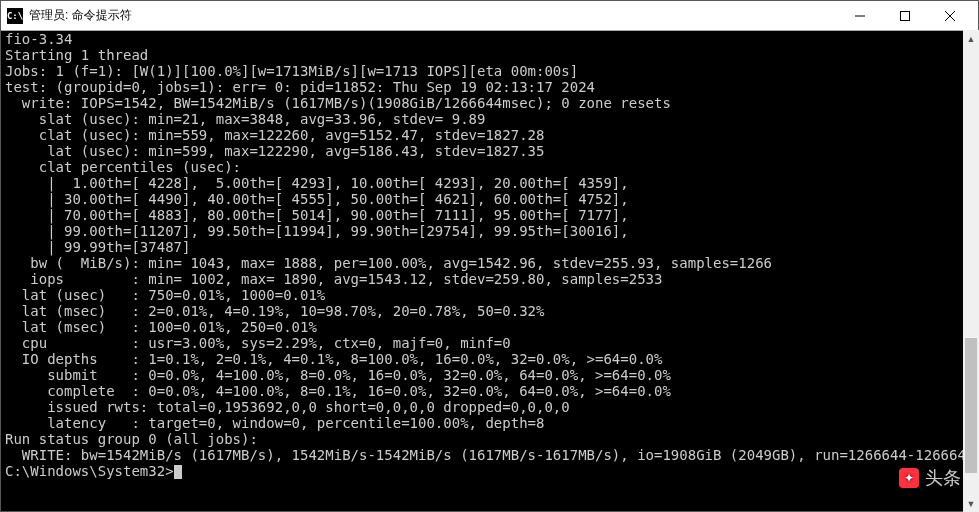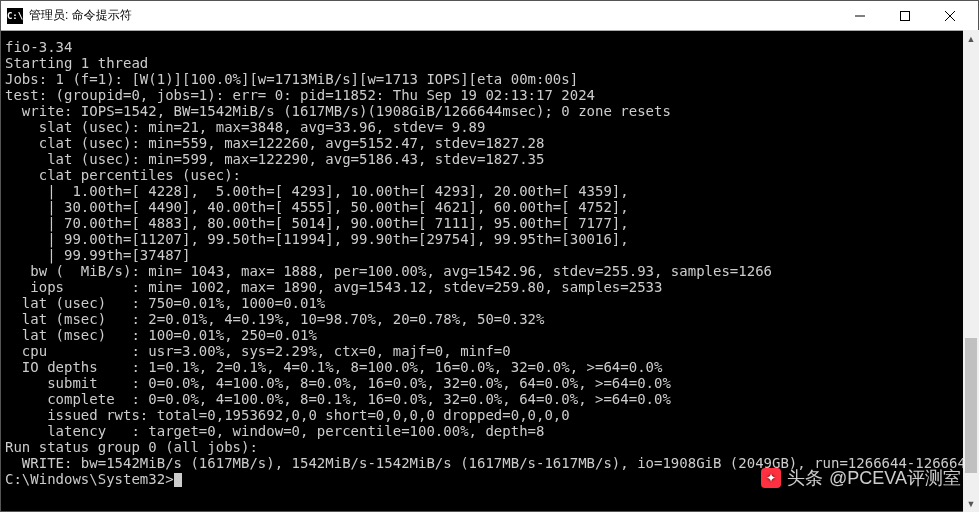--- a/index.html
+++ b/index.html
@@ -54,21 +54,21 @@
     color: #000;
   }
   .win-btn svg { display: block; }
   .terminal {
     flex: 1 1 auto;
     background: #000000;
     color: #cccccc;
     font-family: "Consolas", "SimSun", monospace;
     font-size: 14px;
     line-height: 16px;
-    padding: 8px 4px 2px 4px;
+    padding: 0 4px 2px 4px;
     white-space: pre;
     overflow: hidden;
     position: relative;
   }
   .scrollbar {
     position: absolute;
     right: 0;
     top: 30px;
     bottom: 0;
     width: 16px;
@@ -151,16 +151,15 @@
     <div class="scroll-arrow">▲</div>
     <div class="scroll-track">
       <div class="scroll-thumb"></div>
     </div>
     <div class="scroll-arrow">▼</div>
   </div>
 
   <div class="watermark">
     <span class="wm-icon">✦</span>
     <span>头条</span>
-    <span>@PCEVA评测室</span>
   </div>
 
 </div>
 
 </body></html>

